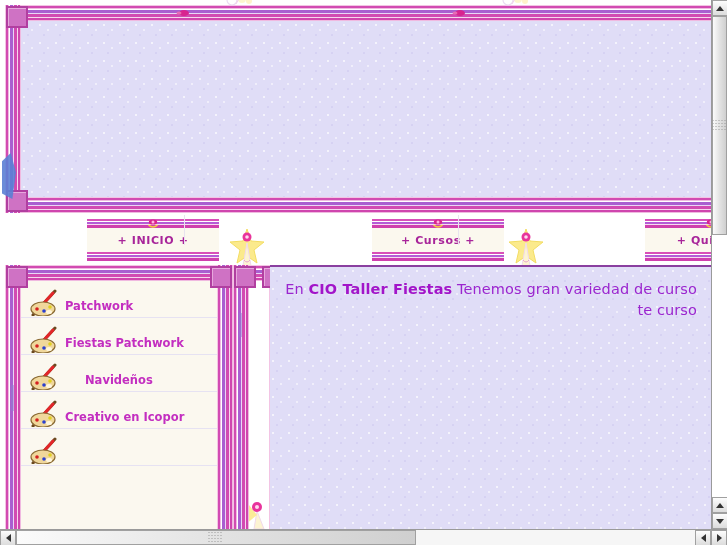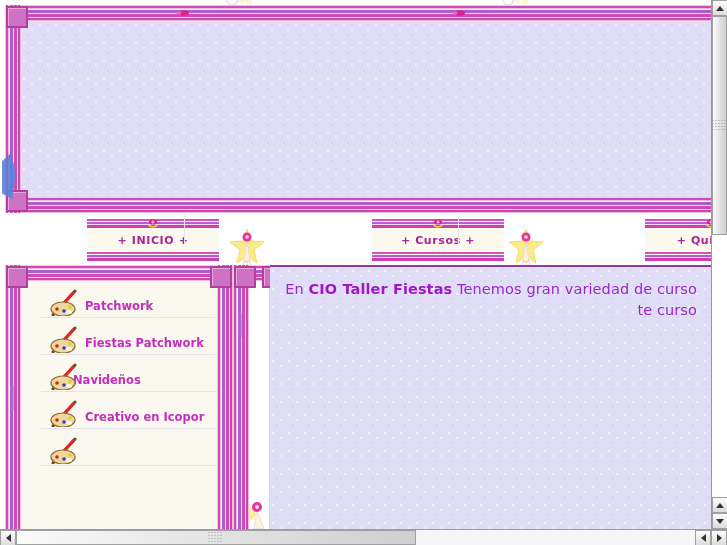--- a/index.html
+++ b/index.html
@@ -161,21 +161,20 @@
   #side-frame {
     position: absolute;
     left: 5px; top: 0px;
     width: 228px; height: 264px;
   }
   #side-inner {
     position: absolute;
     left: 16px; top: 16px; right: 16px; bottom: 0px;
     background: #fbf8ef;
     overflow: hidden;
-    padding-left: 20px;
   }
   .side-item {
     position: relative;
     height: 36px;
     background: #fbf8ef;
     border-bottom: 1px solid #e6e2f2;
     display: flex;
     align-items: flex-end;
   }
   .palette-ico {
@@ -412,21 +411,21 @@
         <div class="side-item">
           <svg class="palette-ico" viewBox="0 0 34 31">
             <path d="M4 30 L26 6" stroke="#6b4a20" stroke-width="3" stroke-linecap="round"></path>
             <path d="M6 28 L24 8" stroke="#e3262a" stroke-width="3" stroke-linecap="round"></path>
             <ellipse cx="14" cy="24" rx="12" ry="7" fill="#f0d79b" stroke="#8a6a33" stroke-width="1.2"></ellipse>
             <circle cx="8" cy="24" r="1.8" fill="#d42020"></circle>
             <circle cx="15" cy="26" r="1.8" fill="#2a3fd0"></circle>
             <circle cx="21" cy="22" r="1.8" fill="#e0d020"></circle>
             <ellipse cx="20" cy="27" rx="3" ry="2" fill="#fff6dd"></ellipse>
           </svg>
-          <span class="side-label" style="margin-left:32px;">Navideños</span>
+          <span class="side-label" style="margin-left:64px;">Navideños</span>
         </div>
         <div class="side-item">
           <svg class="palette-ico" viewBox="0 0 34 31">
             <path d="M4 30 L26 6" stroke="#6b4a20" stroke-width="3" stroke-linecap="round"></path>
             <path d="M6 28 L24 8" stroke="#e3262a" stroke-width="3" stroke-linecap="round"></path>
             <ellipse cx="14" cy="24" rx="12" ry="7" fill="#f0d79b" stroke="#8a6a33" stroke-width="1.2"></ellipse>
             <circle cx="8" cy="24" r="1.8" fill="#d42020"></circle>
             <circle cx="15" cy="26" r="1.8" fill="#2a3fd0"></circle>
             <circle cx="21" cy="22" r="1.8" fill="#e0d020"></circle>
             <ellipse cx="20" cy="27" rx="3" ry="2" fill="#fff6dd"></ellipse>

